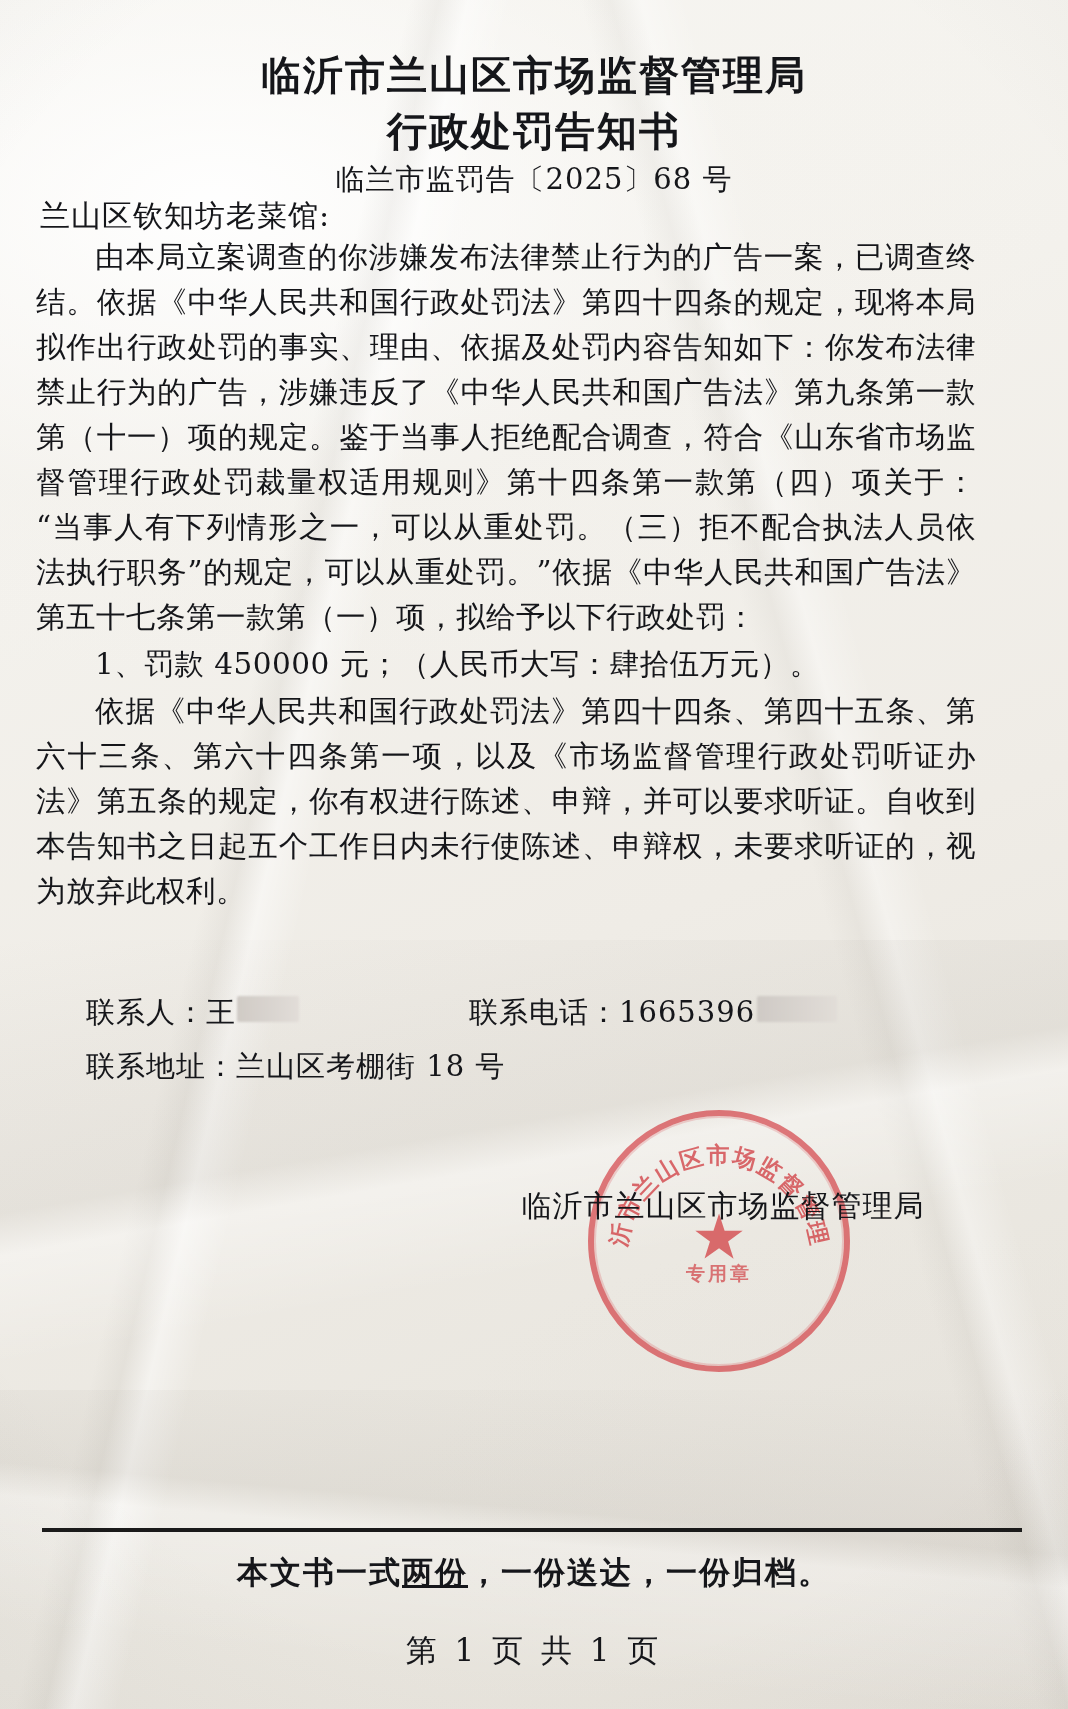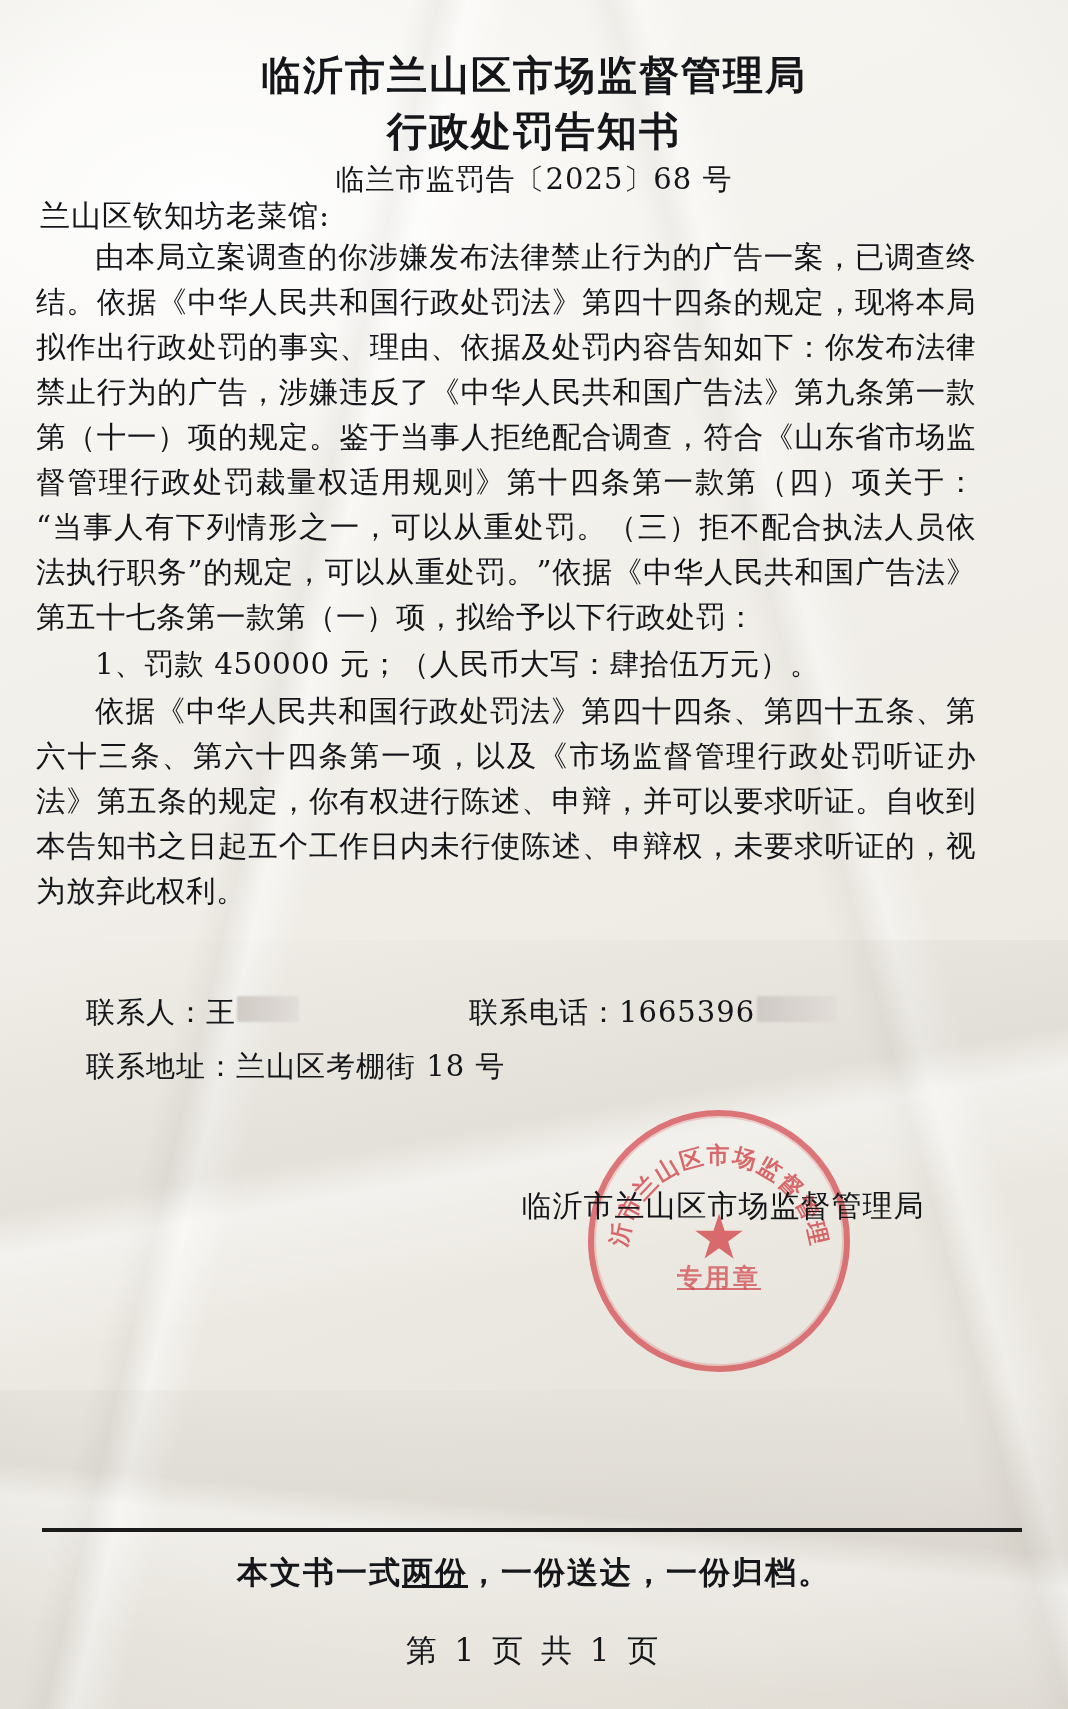--- a/index.html
+++ b/index.html
@@ -186,25 +186,24 @@
     font-family: "DejaVu Serif", "Liberation Serif", serif;
     font-weight: bold;
     letter-spacing: 2px;
   }
   .seal-inner-text {
     position: absolute;
     left: 50%;
     top: 58%;
     transform: translateX(-50%);
     color: rgba(205,40,46,0.72);
-    font-size: 25px;
+    font-size: 19px;
     letter-spacing: 3px;
     white-space: nowrap;
     font-weight: bold;
-    text-decoration: underline;
   }
 
   
   .footer-rule {
     position: absolute;
     left: 42px;
     top: 1528px;
     width: 980px;
     height: 4px;
     background: #1a1a1a;

